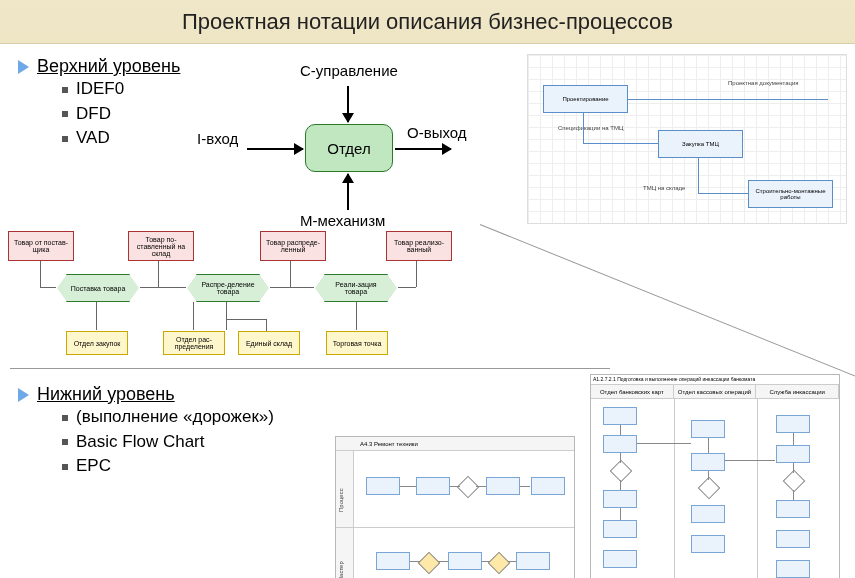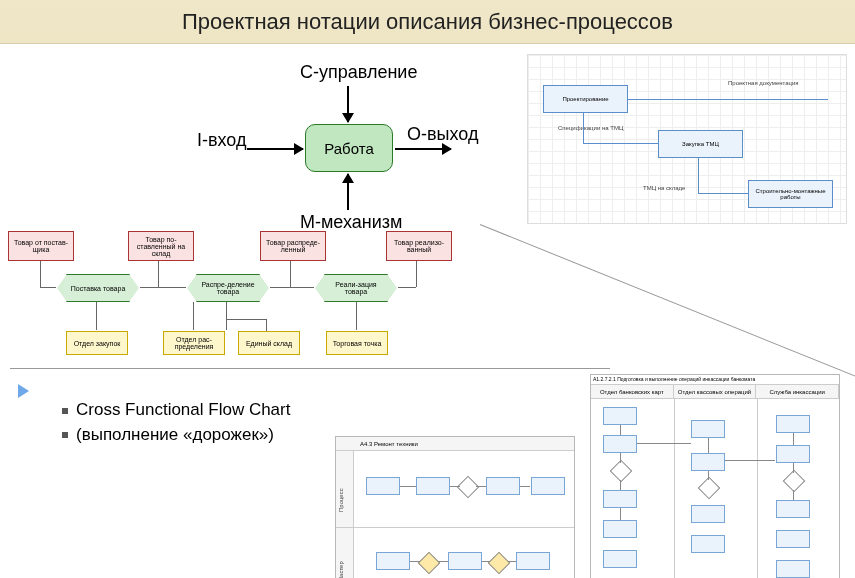--- a/index.html
+++ b/index.html
@@ -11,21 +11,21 @@
 
   .bullet-h { display: flex; align-items: center; gap: 8px; font-size: 18px; }
   .bullet-h .tri { width:0;height:0;border-top:7px solid transparent;border-bottom:7px solid transparent;border-left:11px solid #6fa8e8; }
   .bullet-h .txt { text-decoration: underline; }
 
   .sub { margin-left: 44px; font-size: 17px; line-height: 1.45; }
   .sub .sq { display:inline-block; width:6px; height:6px; background:#555; margin-right:8px; vertical-align:middle; }
 
   
   .idef0 { position:absolute; left:185px; top:18px; width:320px; height:165px; }
-  .idef0 .arrow-lbl { position:absolute; font-size:18px; }
+  .idef0 .arrow-lbl { position:absolute; font-size:15px; }
   .idef0 .work { position:absolute; left:120px; top:62px; width:88px; height:48px; background:#c0e7c0; border:1px solid #2a7a2a; border-radius:10px; display:flex; align-items:center; justify-content:center; font-size:15px; }
   .arrow-h { position:absolute; height:2px; background:#000; }
   .arrow-h:after { content:""; position:absolute; right:-1px; top:-5px; border-left:10px solid #000; border-top:6px solid transparent; border-bottom:6px solid transparent; }
   .arrow-v { position:absolute; width:2px; background:#000; }
   .arrow-v.down:after { content:""; position:absolute; left:-5px; bottom:-1px; border-top:10px solid #000; border-left:6px solid transparent; border-right:6px solid transparent; }
   .arrow-v.up:after { content:""; position:absolute; left:-5px; top:-1px; border-bottom:10px solid #000; border-left:6px solid transparent; border-right:6px solid transparent; }
 
   
   .topright { position:absolute; right:8px; top:10px; width:320px; height:170px; background-image:linear-gradient(#eee 1px,transparent 1px),linear-gradient(90deg,#eee 1px,transparent 1px); background-size:12px 12px; border:1px solid #ddd; }
   .tr-box { position:absolute; width:85px; height:28px; border:1px solid #5a8ec8; background:#eaf2fb; font-size:6px; display:flex; align-items:center; justify-content:center; text-align:center; }
@@ -59,27 +59,36 @@
 
   .diag-line { position:absolute; width:700px; height:1px; background:#999; transform-origin:left center; }
 </style>
 </head>
 <body>
 
 <div class="title-bar">Проектная нотации описания бизнес-процессов</div>
 
 <div class="content">
 
+  <div style="position:absolute; left:18px; top:12px;">
+    <div class="bullet-h">
+      <div class="tri"></div>
+      <div class="txt">Верхний уровень</div>
+    </div>
+    <div class="sub"><span class="sq"></span><span>IDEF0</span></div>
+    <div class="sub"><span class="sq"></span><span>DFD</span></div>
+    <div class="sub"><span class="sq"></span><span>VAD</span></div>
+  </div>
 
   <div class="idef0">
     <div class="arrow-lbl" style="left:115px; top:0;">C-управление</div>
     <div class="arrow-v down" style="left:162px; top:24px; height:36px;"></div>
     <div class="arrow-lbl" style="left:12px; top:68px;">I-вход</div>
     <div class="arrow-h" style="left:62px; top:86px; width:56px;"></div>
-    <div class="work">Работа</div>
+    <div class="work">Отдел</div>
     <div class="arrow-h" style="left:210px; top:86px; width:56px;"></div>
     <div class="arrow-lbl" style="left:222px; top:62px;">O-выход</div>
     <div class="arrow-v up" style="left:162px; top:112px; height:36px;"></div>
     <div class="arrow-lbl" style="left:115px; top:150px;">M-механизм</div>
   </div>
 
   <div class="topright">
     <div class="tr-box" style="left:15px; top:30px;">Проектирование</div>
     <div class="tr-lbl" style="left:200px; top:25px;">Проектная документация</div>
     <div class="tr-line" style="left:100px; top:44px; width:200px; height:1px;"></div>
@@ -125,23 +134,25 @@
     <div class="mid-line" style="left:258px; top:100px; width:1px; height:12px;"></div>
     <div class="mid-line" style="left:348px; top:83px; width:1px; height:28px;"></div>
   </div>
 
   <div class="diag-line" style="left:480px; top:180px; transform:rotate(22deg);"></div>
   <div class="diag-line" style="left:10px; top:324px; width:600px; transform:rotate(0deg);"></div>
 
   <div class="lower">
     <div class="bullet-h">
       <div class="tri"></div>
+      <div class="txt">Нижний уровень</div>
     </div>
-    <div class="sub"><span class="sq"></span><span>Cross Functional Flow Chart</span></div>
     <div class="sub"><span class="sq"></span><span>(выполнение «дорожек»)</span></div>
+    <div class="sub"><span class="sq"></span><span>Basic Flow Chart</span></div>
+    <div class="sub"><span class="sq"></span><span>EPC</span></div>
   </div>
 
   <div class="thumb thumb1">
     <div style="position:absolute;left:0;top:0;right:0;height:14px;background:#f5f5f5;border-bottom:1px solid #ccc;font-size:6px;padding-left:24px;line-height:14px;">A4.3 Ремонт техники</div>
     <div style="position:absolute;left:0;top:14px;width:18px;bottom:0;background:#f5f5f5;border-right:1px solid #ccc;"></div>
     <div class="lane-lbl" style="top:75px;">Процесс</div>
     <div class="lane-lbl" style="top:145px;">Мастер</div>
     <div class="lane-h" style="top:90px;"></div>
     <div class="tbox" style="left:30px; top:40px;"></div>
     <div class="tbox" style="left:80px; top:40px;"></div>

